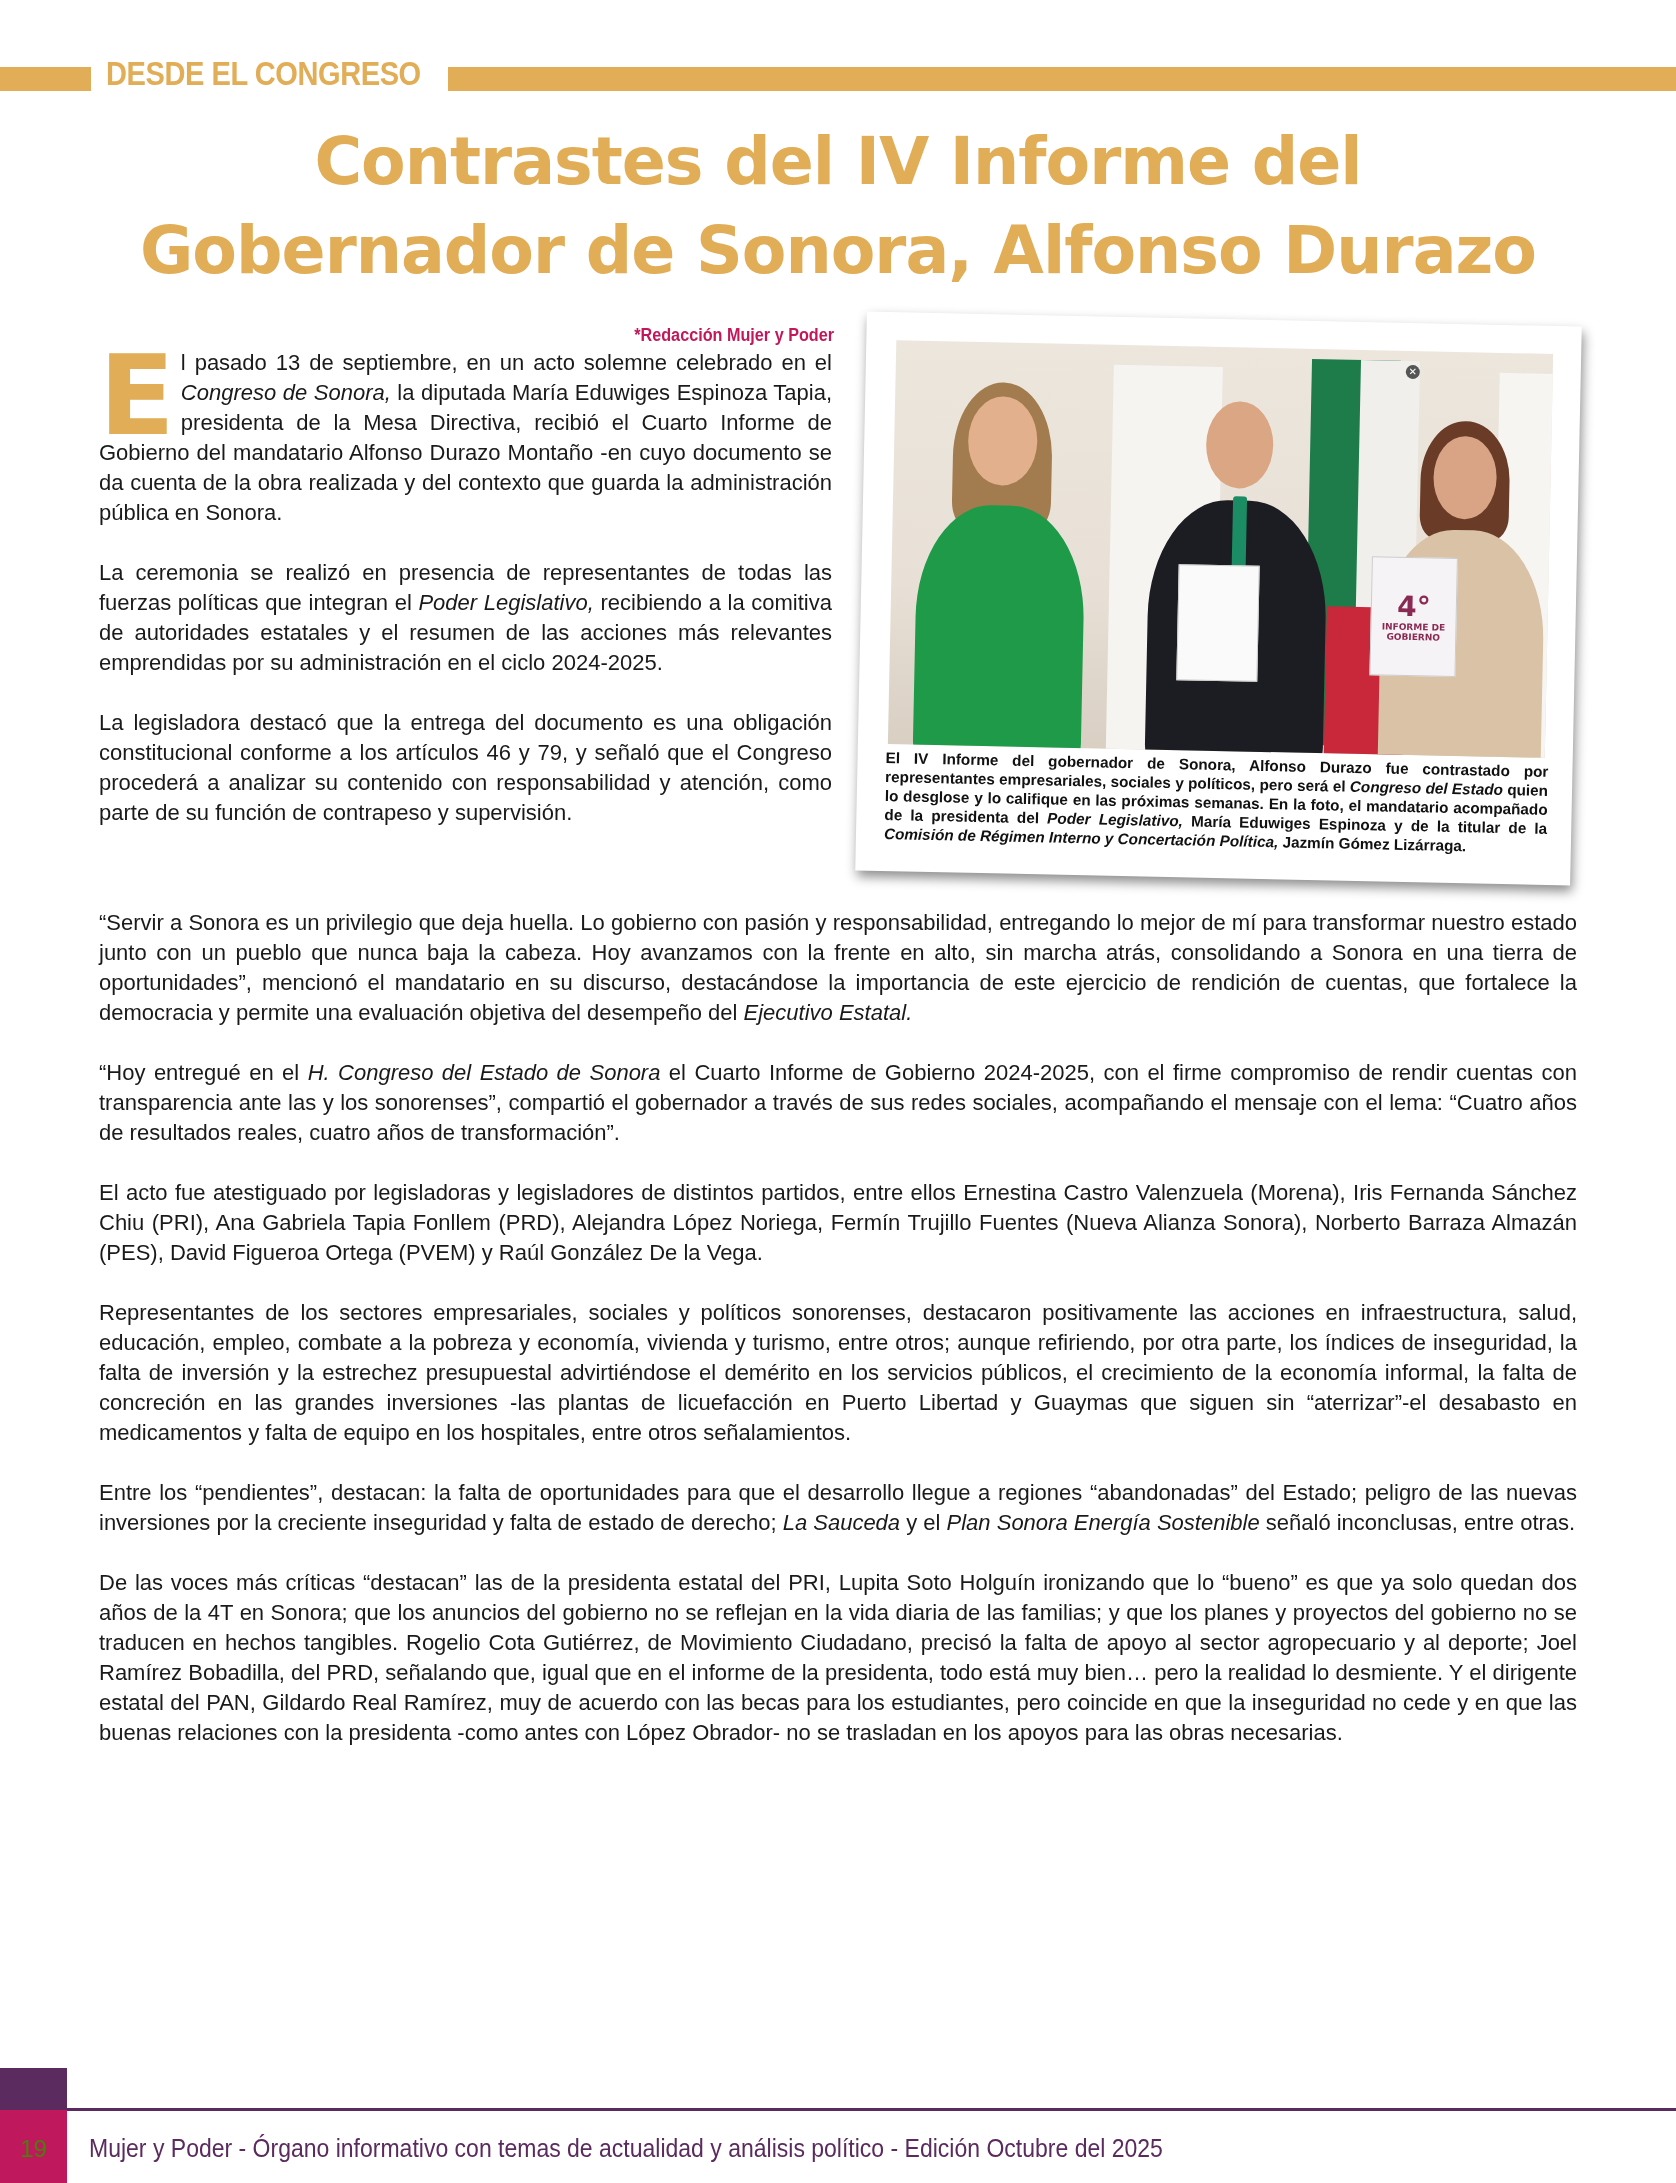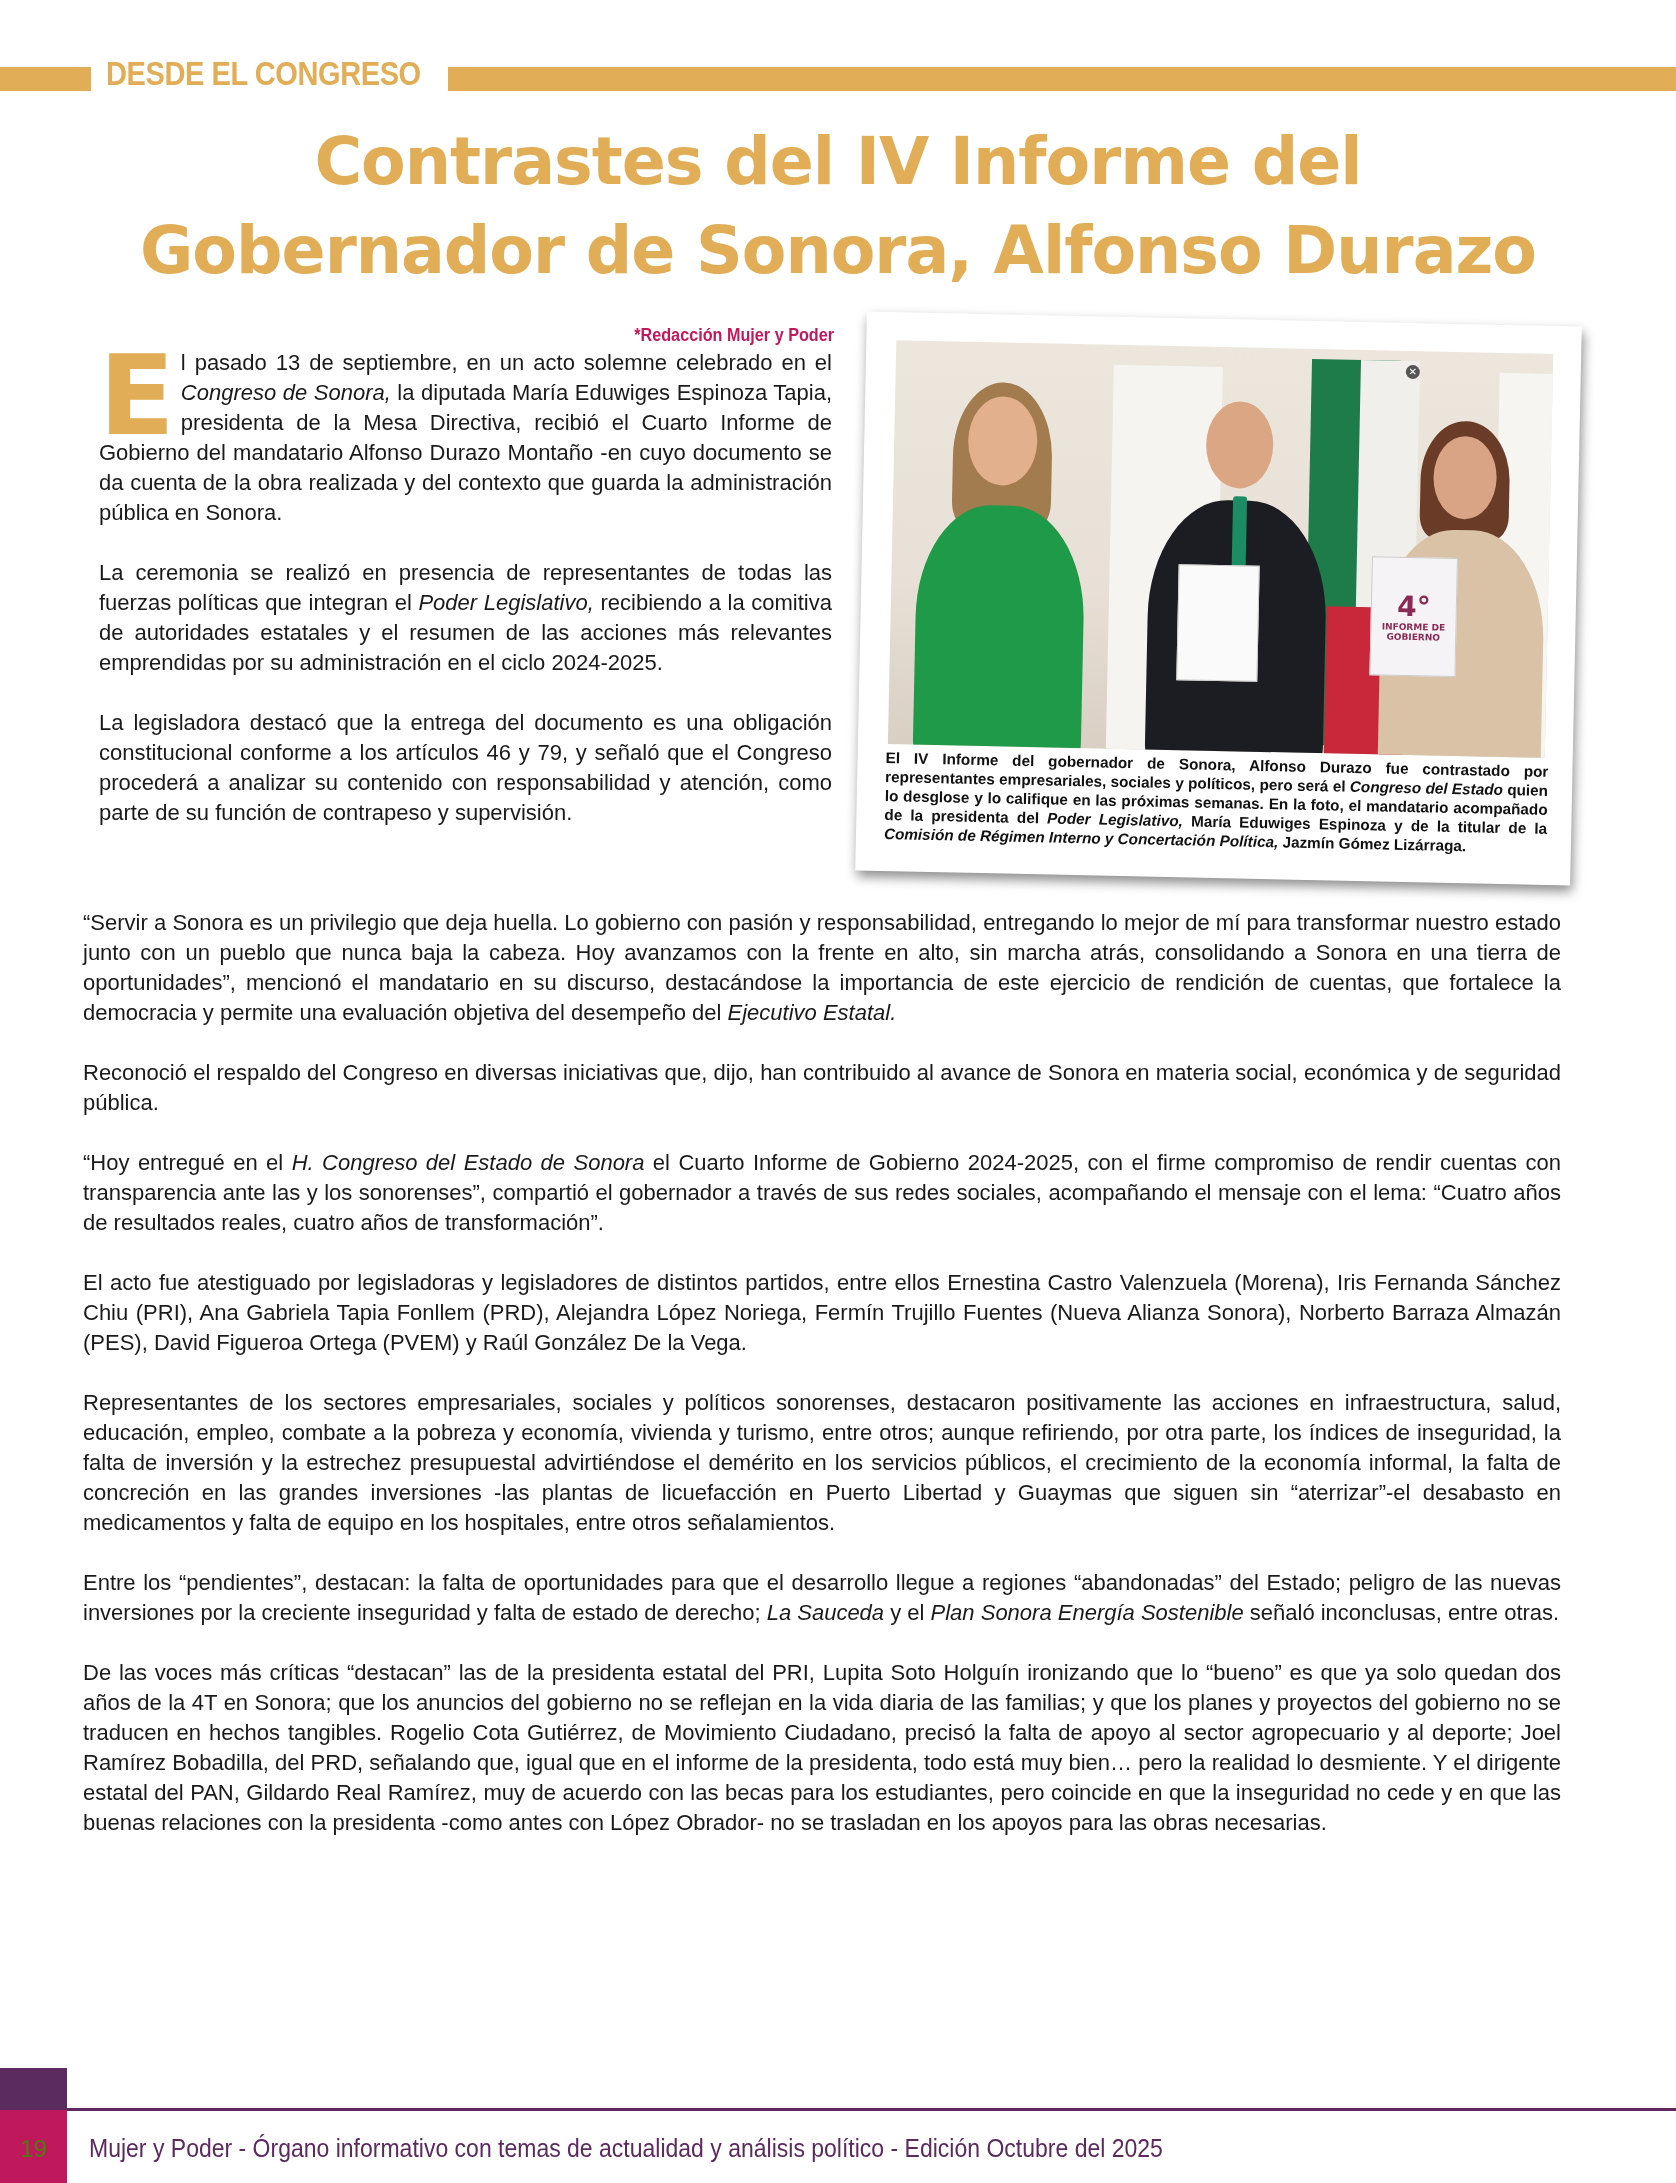--- a/index.html
+++ b/index.html
@@ -33,21 +33,21 @@
   .col-left {
     position: absolute; top: 348px; left: 99px; width: 733px;
     font-size: 22px; line-height: 30px; text-align: justify;
   }
   .col-left p { margin: 0 0 30px 0; }
   .dropcap {
     float: left; font-family: "DejaVu Sans", sans-serif; font-weight: bold;
     font-size: 111px; line-height: 83px; color: #e1ad57; margin: 6px 6px 0 0;
   }
   .full {
-    position: absolute; left: 83px; width: 1478px;
+    position: absolute; left: 99px; width: 1478px;
     font-size: 22px; line-height: 30px; text-align: justify;
   }
   .full p { margin: 0 0 30px 0; }
   .subhead { font-weight: bold; }
   .photo-frame {
     position: absolute; top: 319px; left: 861px; width: 715px; height: 559px;
     background: #ffffff; box-shadow: 2px 6px 12px rgba(0,0,0,0.45);
     transform: rotate(1.2deg); transform-origin: center;
   }
   .photo {
@@ -147,21 +147,20 @@
   </div>
   <div class="caption">
     <span>El IV Informe del gobernador de Sonora, Alfonso Durazo fue contrastado por representantes empresariales, sociales y políticos, pero será el </span><i>Congreso del Estado</i><span> quien lo desglose y lo califique en las próximas semanas. En la foto, el mandatario acompañado de la presidenta del </span><i>Poder Legislativo,</i><span> María Eduwiges Espinoza y de la titular de la </span><i>Comisión de Régimen Interno y Concertación Política,</i><span> Jazmín Gómez Lizárraga.</span>
   </div>
 </div>
 
 <div class="full" style="top: 908px;">
   <p>
     <span>“Servir a Sonora es un privilegio que deja huella. Lo gobierno con pasión y responsabilidad, entregando lo mejor de mí para transformar nuestro estado junto con un pueblo que nunca baja la cabeza. Hoy avanzamos con la frente en alto, sin marcha atrás, consolidando a Sonora en una tierra de oportunidades”, mencionó el mandatario en su discurso, destacándose la importancia de este ejercicio de rendición de cuentas, que fortalece la democracia y permite una evaluación objetiva del desempeño del </span><i>Ejecutivo Estatal.</i>
   </p>
-  <p>Reconoció el respaldo del Congreso en diversas iniciativas que, dijo, han contribuido al avance de Sonora en materia social, económica y de seguridad pública.</p>
   <p>
     <span>“Hoy entregué en el </span><i>H. Congreso del Estado de Sonora</i><span> el Cuarto Informe de Gobierno 2024-2025, con el firme compromiso de rendir cuentas con transparencia ante las y los sonorenses”, compartió el gobernador a través de sus redes sociales, acompañando el mensaje con el lema: “Cuatro años de resultados reales, cuatro años de transformación”.</span>
   </p>
   <p>El acto fue atestiguado por legisladoras y legisladores de distintos partidos, entre ellos Ernestina Castro Valenzuela (Morena), Iris Fernanda Sánchez Chiu (PRI), Ana Gabriela Tapia Fonllem (PRD), Alejandra López Noriega, Fermín Trujillo Fuentes (Nueva Alianza Sonora), Norberto Barraza Almazán (PES), David Figueroa Ortega (PVEM) y Raúl González De la Vega.</p>
   <p>Representantes de los sectores empresariales, sociales y políticos sonorenses, destacaron positivamente las acciones en infraestructura, salud, educación, empleo, combate a la pobreza y economía, vivienda y turismo, entre otros; aunque  refiriendo, por otra parte, los índices de inseguridad, la falta de inversión y la estrechez presupuestal advirtiéndose el demérito en los servicios públicos, el crecimiento de la economía informal, la falta de concreción en las grandes inversiones -las plantas de licuefacción en Puerto Libertad y Guaymas que siguen sin “aterrizar”-el desabasto en medicamentos y falta de equipo en los hospitales, entre otros señalamientos.</p>
   <p>
     <span>Entre los “pendientes”, destacan: la falta de oportunidades para que el desarrollo llegue a regiones “abandonadas” del Estado; peligro de las nuevas inversiones por la creciente inseguridad y falta de estado de derecho; </span><i>La Sauceda</i><span> y el </span><i>Plan Sonora Energía Sostenible</i><span> señaló inconclusas, entre otras.</span>
   </p>
   <p>De las voces más críticas “destacan” las de la presidenta estatal del PRI, Lupita Soto Holguín ironizando  que lo “bueno” es que ya solo quedan dos años de la 4T en Sonora; que los anuncios del gobierno no se reflejan en la vida diaria de las familias; y que los planes y proyectos del gobierno no se traducen en hechos tangibles. Rogelio Cota Gutiérrez, de Movimiento Ciudadano, precisó la falta de apoyo al sector agropecuario y al deporte; Joel Ramírez Bobadilla, del PRD,  señalando que, igual que en el informe de la presidenta, todo está muy bien… pero la realidad lo desmiente. Y el dirigente estatal del PAN, Gildardo Real Ramírez, muy de acuerdo con las becas para los estudiantes, pero coincide en que la inseguridad no cede y en que las buenas relaciones con la presidenta -como antes con López Obrador- no se trasladan en los apoyos para  las obras necesarias.</p>
 </div>

